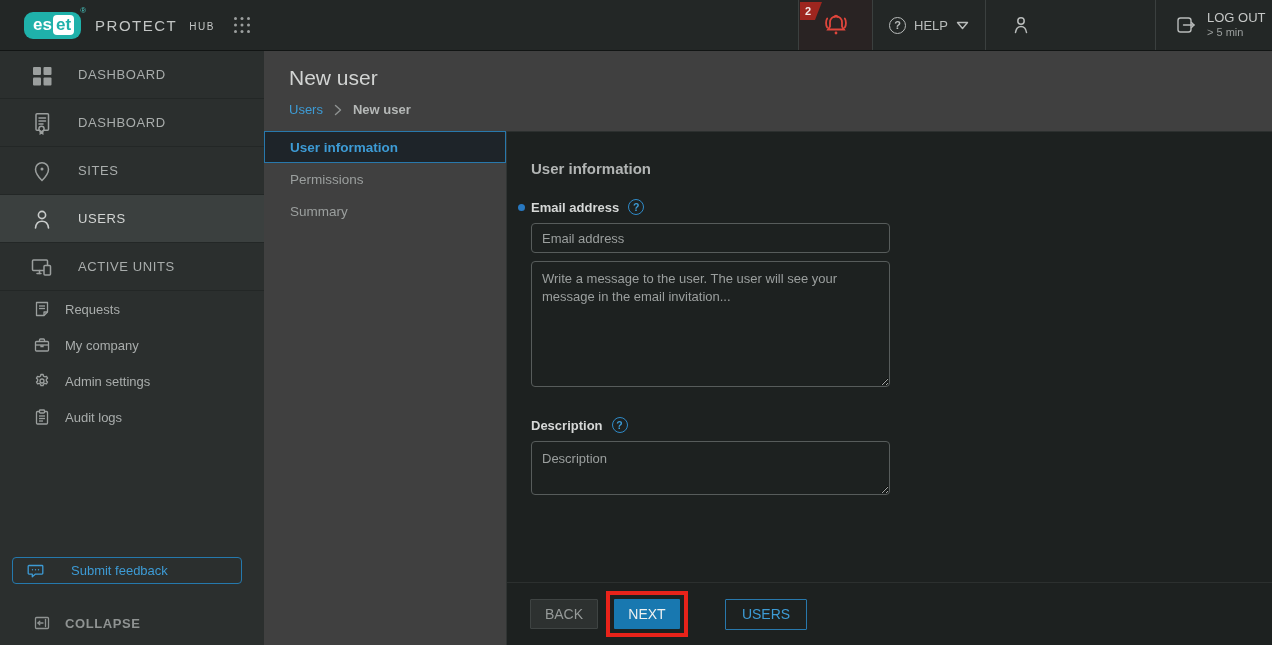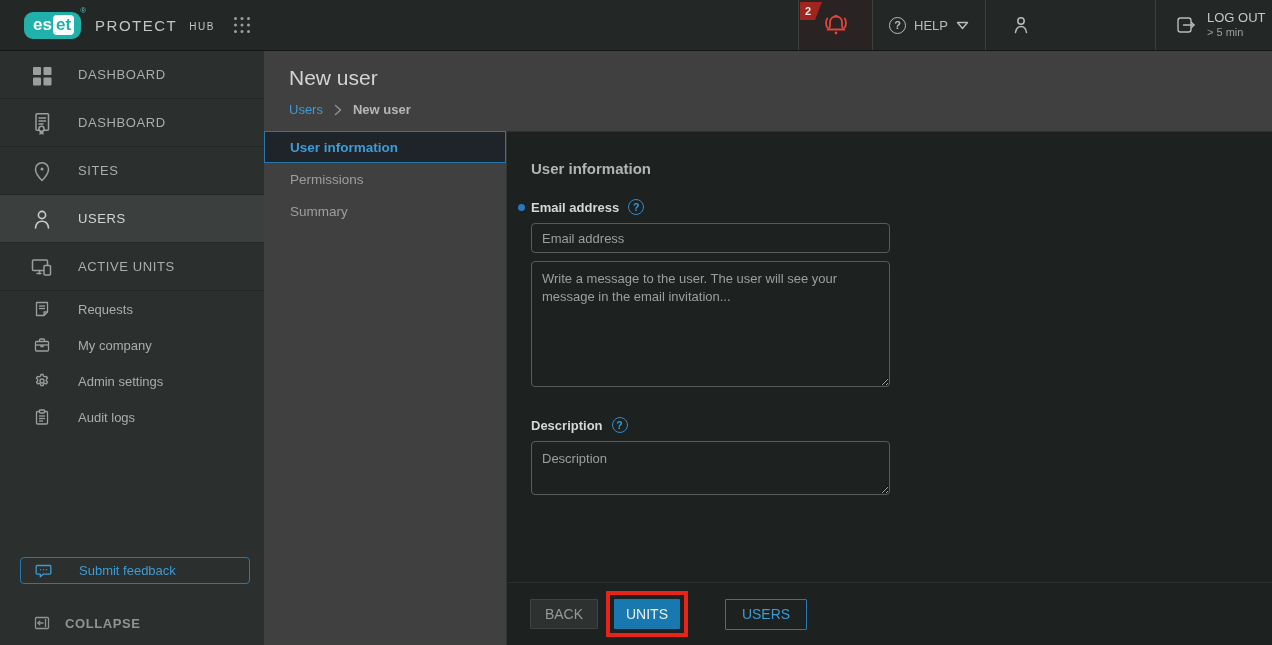--- a/index.html
+++ b/index.html
@@ -54,26 +54,26 @@
   .nav-item {
     height:48px; flex:none; display:flex; align-items:center;
     padding-left:30px; gap:24px; border-bottom:1px solid #232726;
     color:#a9adac; font-size:13px; letter-spacing:0.6px; cursor:pointer;
   }
   .nav-item .ic { color:#9b9f9e; display:flex; width:24px; justify-content:center; }
   .nav-item.selected { background:#3b403f; color:#d3d5d4; }
   .nav-item.selected .ic { color:#c9cccb; }
   .nav-item-sm {
     height:36px; flex:none; display:flex; align-items:center;
-    padding-left:34px; gap:28px; color:#a9adac; font-size:13px; cursor:pointer;
+    padding-left:34px; gap:15px; color:#a9adac; font-size:13px; cursor:pointer;
   }
   .nav-item-sm .ic { color:#9b9f9e; display:flex; width:16px; justify-content:center; }
   .sidebar-bottom { margin-top:auto; padding-bottom:10px; }
   .feedback-btn {
-    margin-left:20px; width:230px; height:27px;
+    margin-left:12px; width:230px; height:27px;
     border:1px solid #2579ad; border-radius:4px; background:transparent;
     display:flex; align-items:center; padding-left:14px; gap:27px;
     color:#3d9bd5; font-size:13px; cursor:pointer;
   }
   .collapse-row {
     margin-top:27px; display:flex; align-items:center; padding-left:34px; gap:15px;
     color:#8f9392; font-size:13px; font-weight:bold; letter-spacing:0.6px;
     height:24px; cursor:pointer;
   }
   .collapse-row .ic { display:flex; width:16px; justify-content:center; }
@@ -371,19 +371,19 @@
         <div class="field-label-row mt30">
           <span class="field-label">Description</span>
           <span class="help-circle">?</span>
         </div>
         <textarea class="text-area ta-desc" placeholder="Description" style=""></textarea>
       </div>
 
       <div class="footer-bar">
         <button class="btn btn-back">BACK</button>
         <span class="next-box">
-          <button class="btn btn-next">UNITS</button>
+          <button class="btn btn-next">NEXT</button>
         </span>
         <button class="btn btn-cancel">USERS</button>
       </div>
     </div>
   </div>
 </div>
 
 </body></html>

